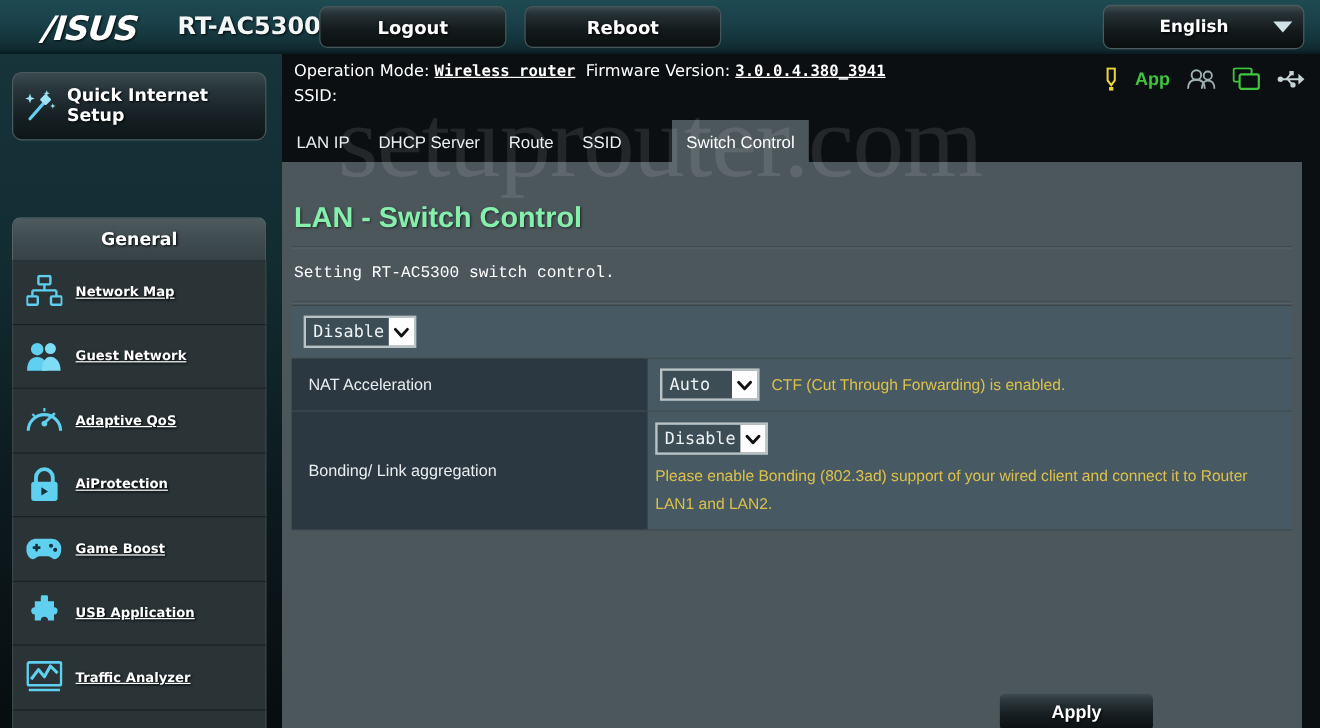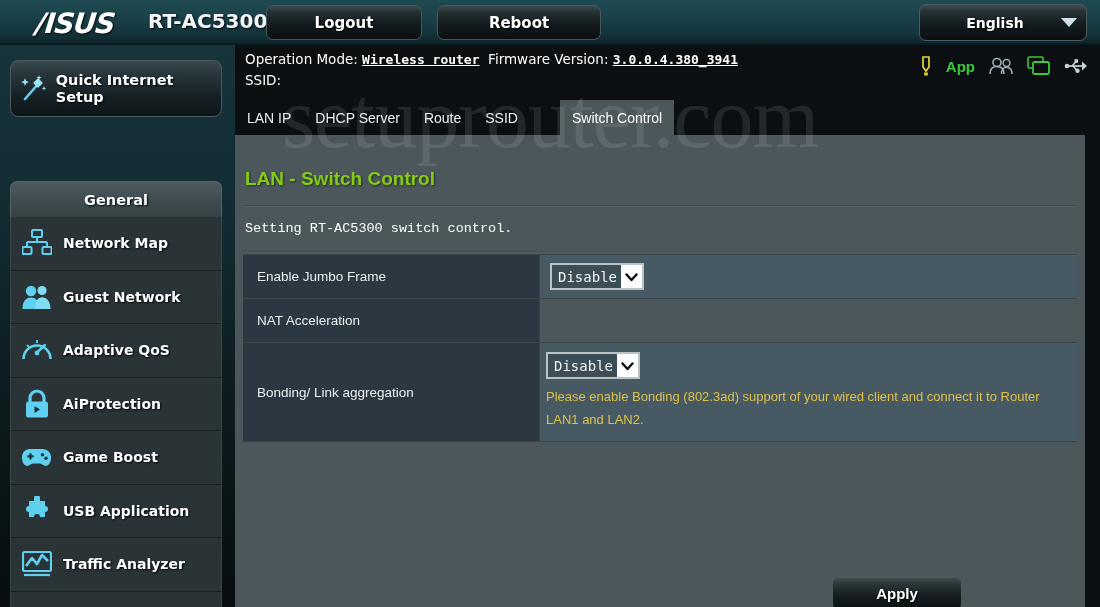--- a/index.html
+++ b/index.html
@@ -257,39 +257,40 @@
     display: flex;
     align-items: center;
     cursor: pointer;
   }
   .menu-icon {
     width: 52px;
     display: flex; align-items: center; justify-content: center;
   }
   .menu-label {
     color: #ffffff;
-    font-size: 14px;
+    font-size: 11px;
     font-weight: bold;
     text-shadow: 1px 1px 2px rgba(0,0,0,0.9);
+    text-decoration: underline;
   }
 
   
   #main-panel {
     position: absolute;
     left: 235px; top: 135px;
     width: 850px; height: 472px;
     background: #4c575c;
     z-index: 8;
   }
 
   #page-title {
     position: absolute;
     left: 10px; top: 33px;
-    color: #84cc16;
-    font-size: 19px;
+    color: #86efac;
+    font-size: 24px;
     font-weight: bold;
     font-family: "Liberation Sans", sans-serif;
     text-shadow: 1px 1px 2px rgba(0,0,0,0.55);
   }
   #title-rule {
     position: absolute;
     left: 8px; top: 70px;
     width: 834px; height: 2px;
     background: linear-gradient(180deg, #3a4348 0%, #5d686d 100%);
   }
@@ -608,35 +609,45 @@
 <div id="main-panel">
 
   <div id="page-title">LAN - Switch Control</div>
   <div id="title-rule"></div>
   <div id="page-desc">Setting RT-AC5300 switch control.</div>
   <div id="desc-rule"></div>
 
   <div id="settings-table">
 
     <div class="srow">
-      <div class="srow-label">Enable Jumbo Frame</div>
       <div class="srow-value">
         <span class="sel">
           <span class="sel-text">Disable</span>
           <span class="sel-arrow">
             <svg width="13" height="10" viewBox="0 0 13 10">
                 <polyline points="1.5,2.5 6.5,8 11.5,2.5" fill="none" stroke="#111111" stroke-width="2.4" stroke-linecap="round" stroke-linejoin="round"></polyline>
               </svg>
           </span>
         </span>
       </div>
     </div>
 
     <div class="srow">
       <div class="srow-label">NAT Acceleration</div>
+      <div class="srow-value">
+        <span class="sel wide">
+          <span class="sel-text">Auto</span>
+          <span class="sel-arrow">
+            <svg width="13" height="10" viewBox="0 0 13 10">
+                <polyline points="1.5,2.5 6.5,8 11.5,2.5" fill="none" stroke="#111111" stroke-width="2.4" stroke-linecap="round" stroke-linejoin="round"></polyline>
+              </svg>
+          </span>
+        </span>
+        <span class="hint">CTF (Cut Through Forwarding) is enabled.</span>
+      </div>
     </div>
 
     <div class="srow">
       <div class="srow-label">Bonding/ Link aggregation</div>
       <div class="srow-value stacked">
         <span class="sel">
           <span class="sel-text">Disable</span>
           <span class="sel-arrow">
             <svg width="13" height="10" viewBox="0 0 13 10">
                 <polyline points="1.5,2.5 6.5,8 11.5,2.5" fill="none" stroke="#111111" stroke-width="2.4" stroke-linecap="round" stroke-linejoin="round"></polyline>

